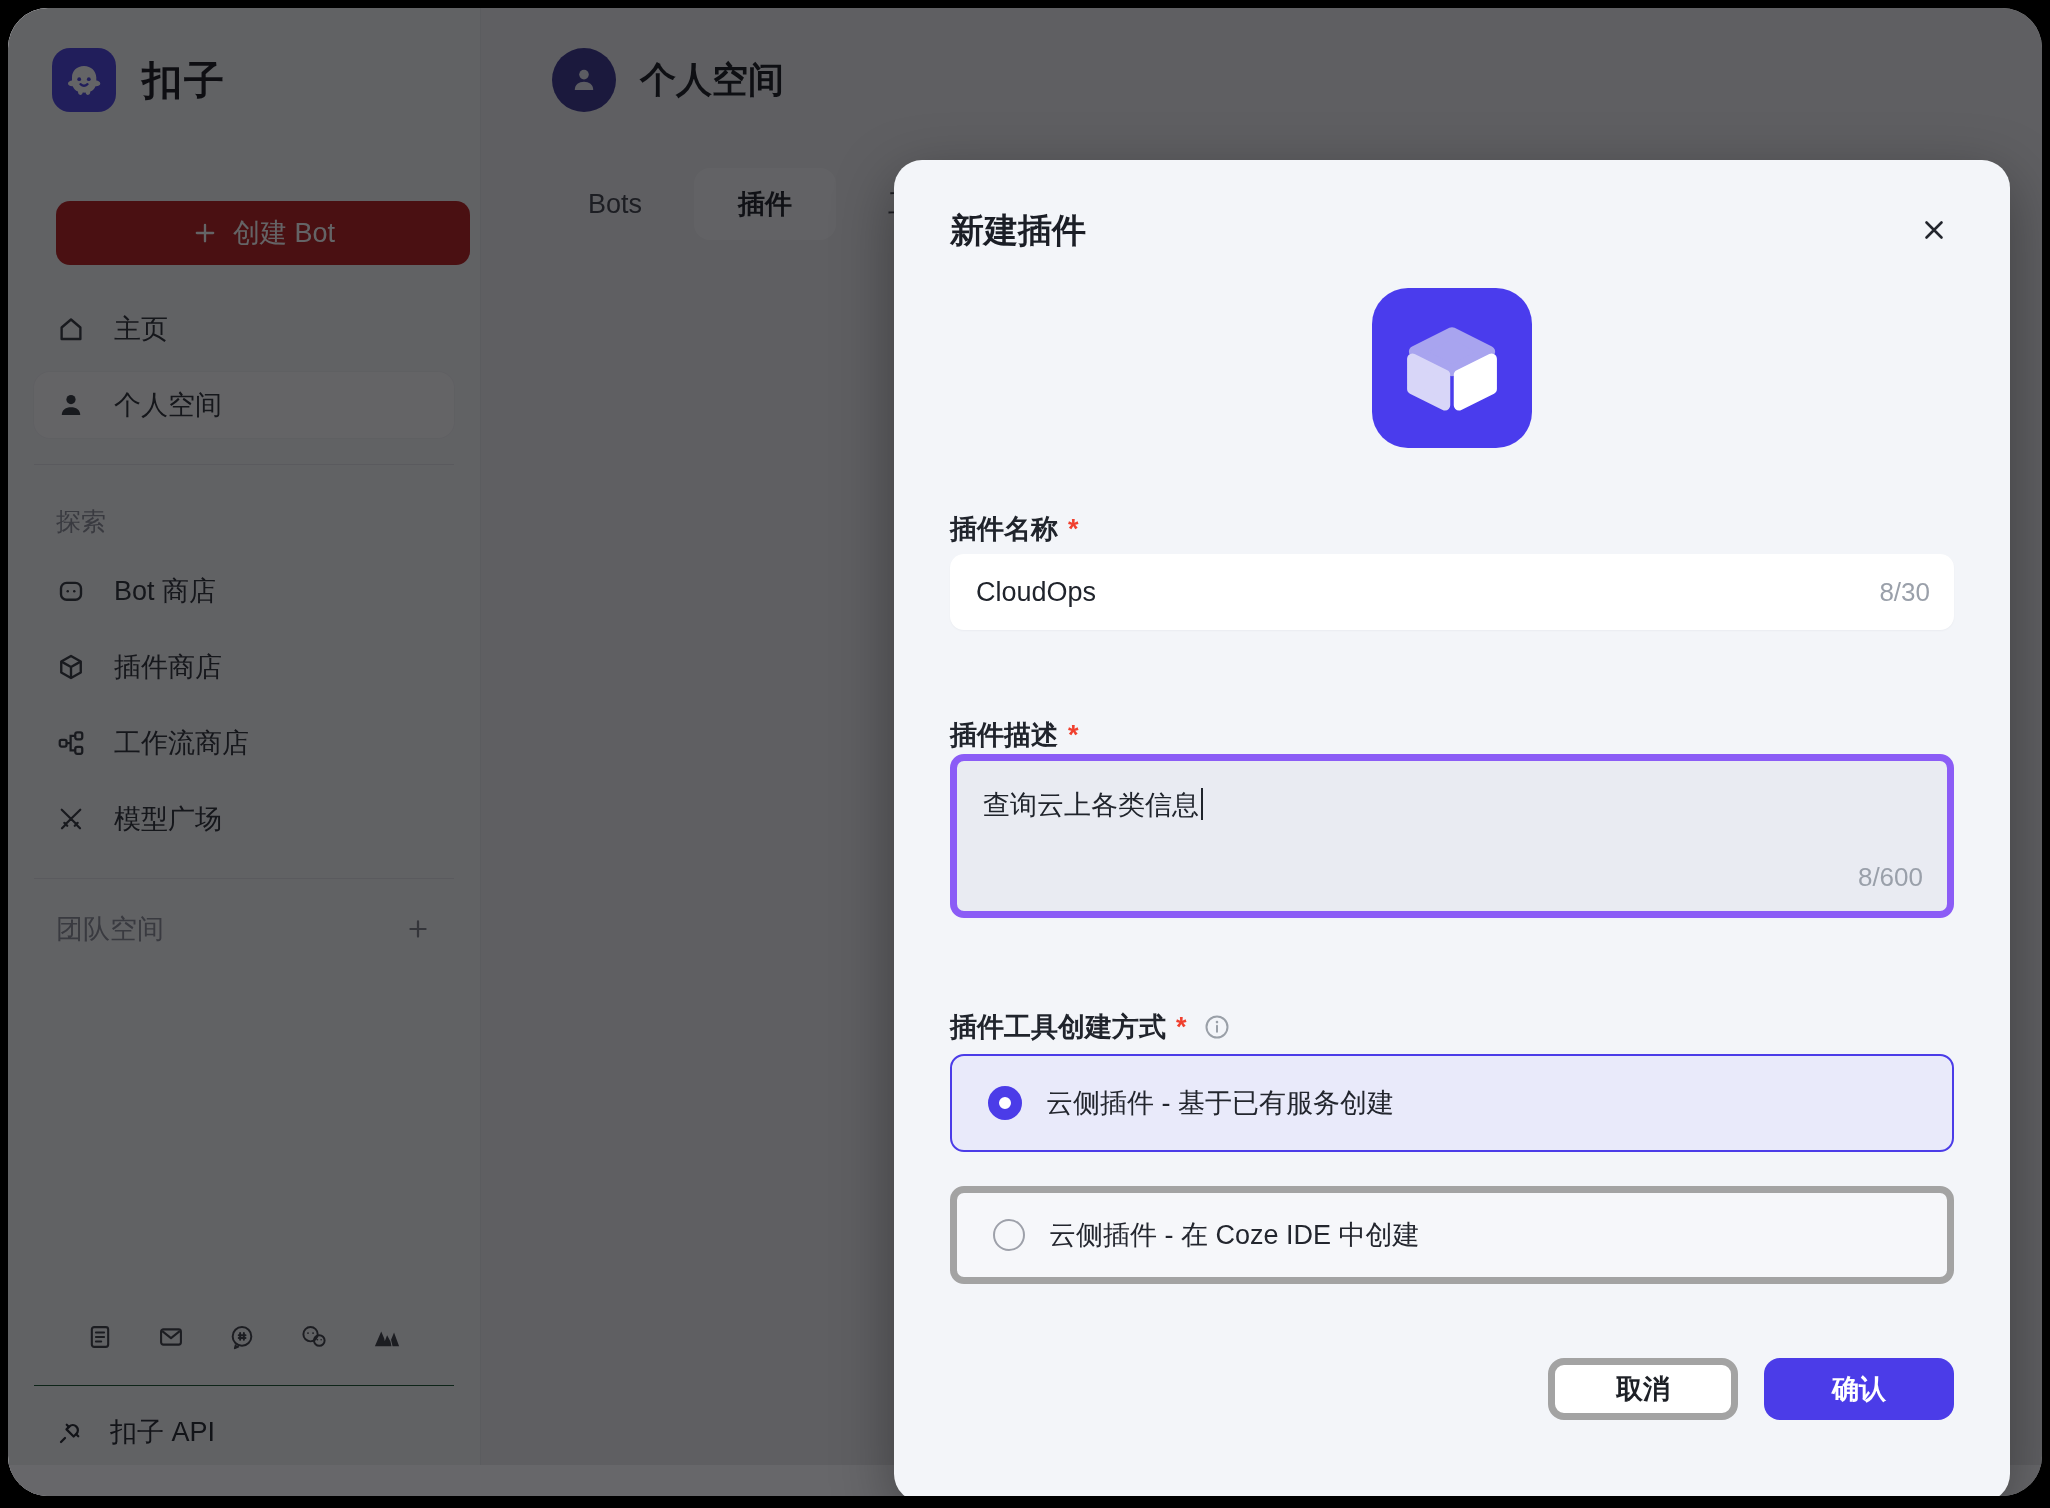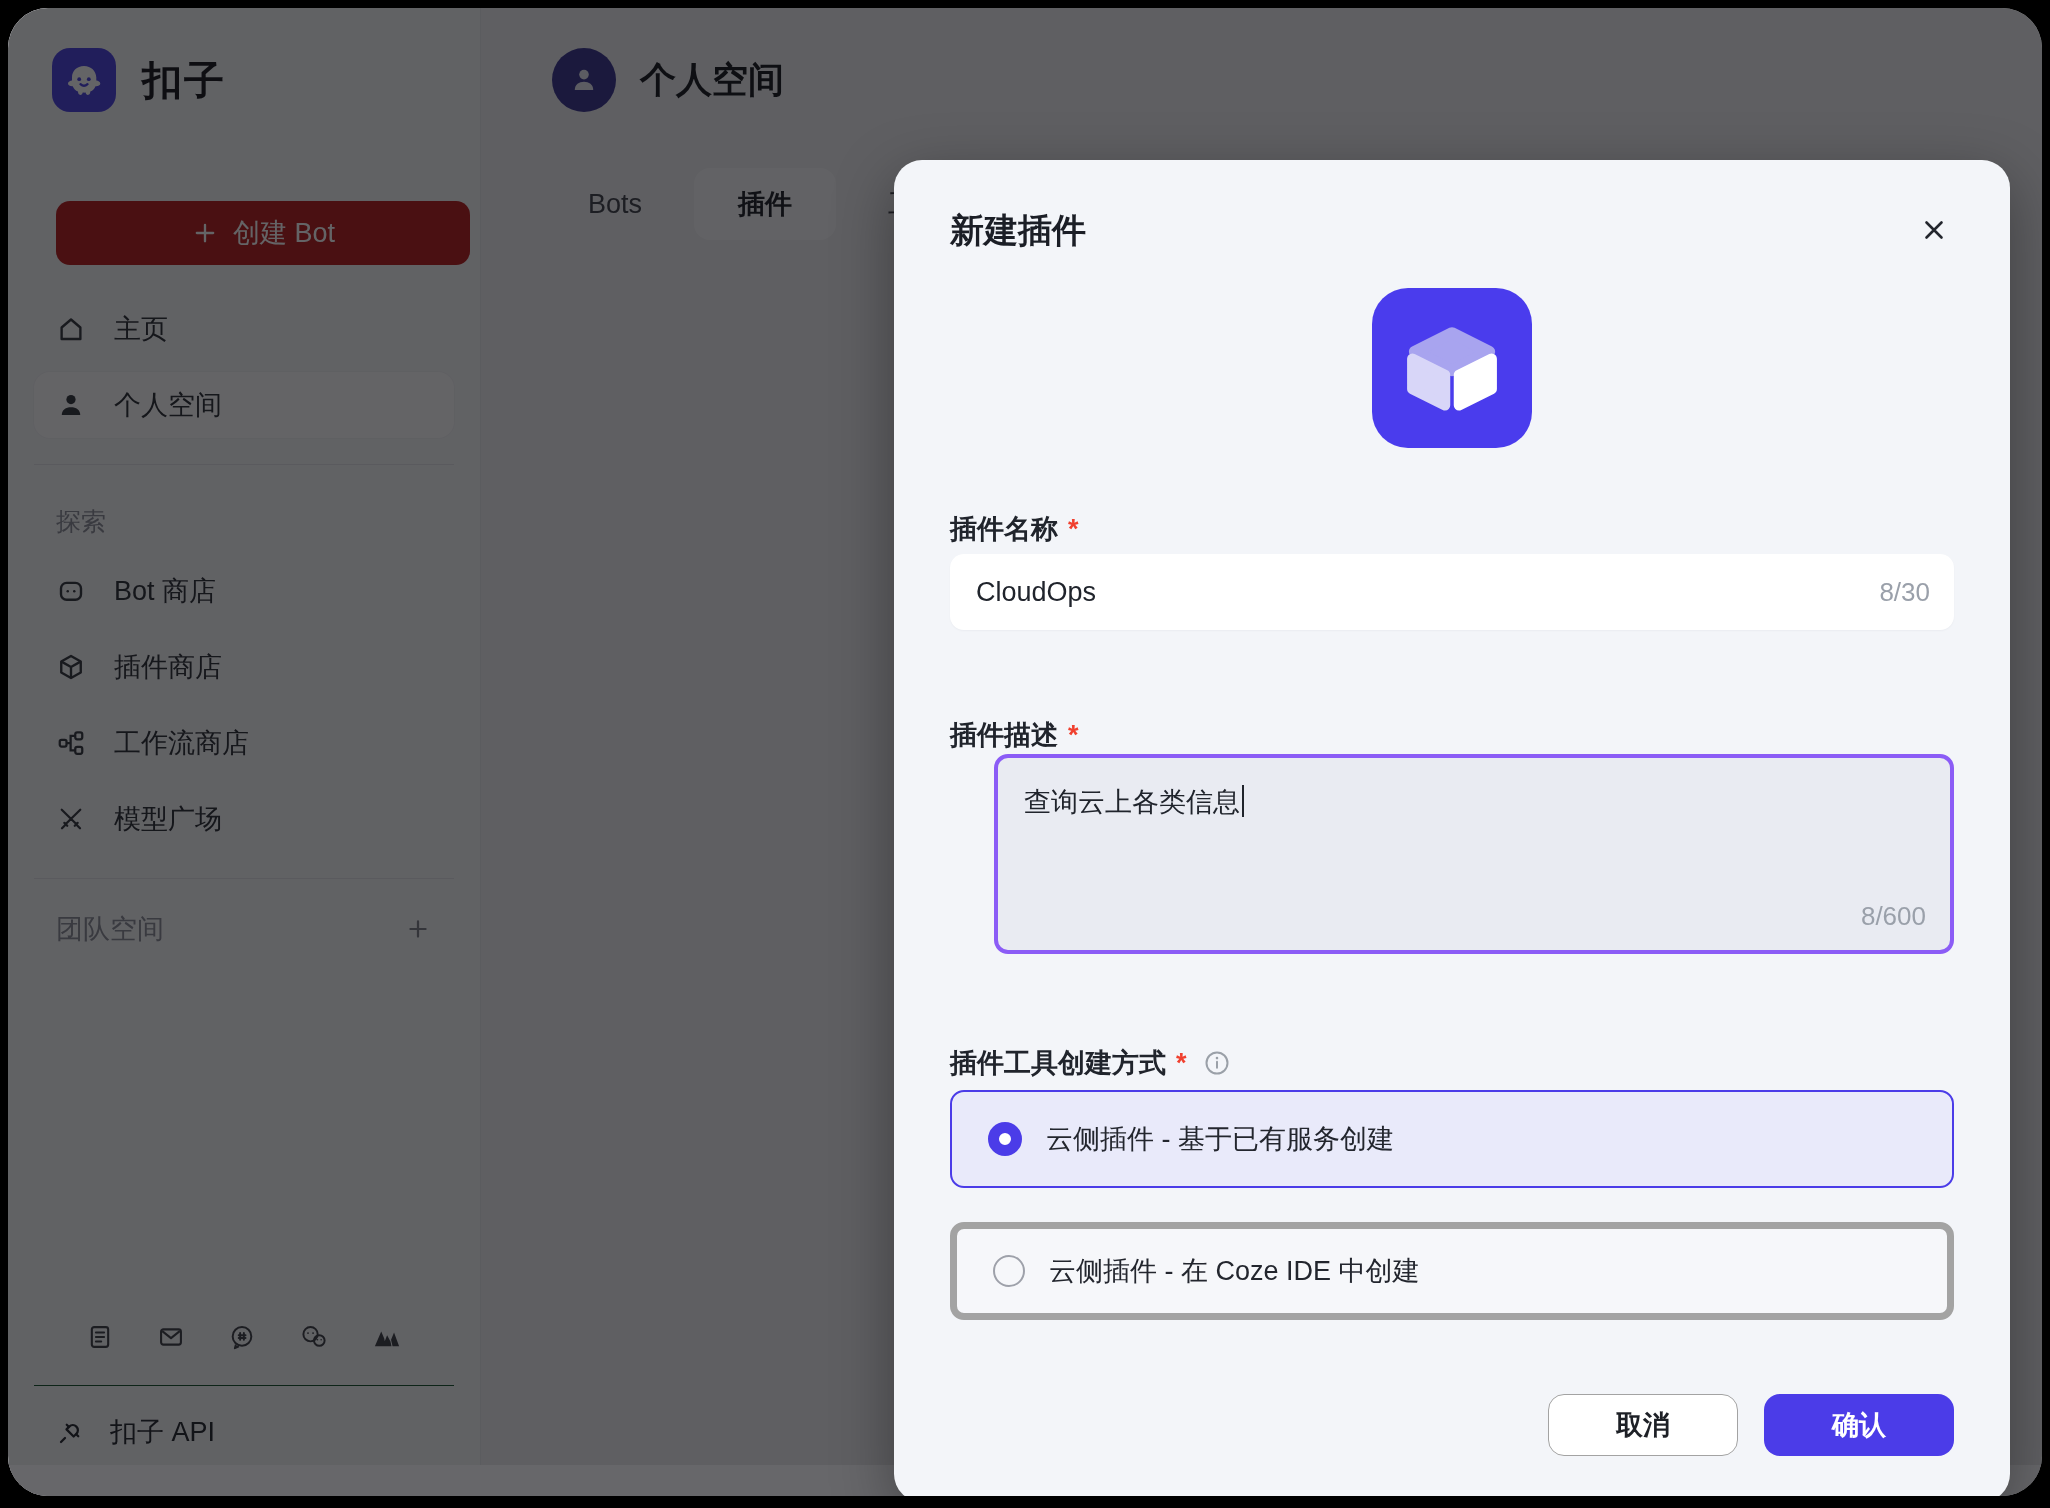--- a/index.html
+++ b/index.html
@@ -47,35 +47,35 @@
   .modal-close{width:40px;height:40px;display:flex;align-items:center;justify-content:center;color:#23262e;margin-top:2px;}
   .plugin-icon{width:160px;height:160px;border-radius:36px;background:#4a3ced;margin:34px auto 0 auto;display:flex;align-items:center;justify-content:center;}
   .field-label{display:flex;align-items:center;gap:10px;font-size:27px;font-weight:bold;color:#20242c;height:34px;}
   .req{color:#f0402f;font-weight:bold;font-size:27px;}
   .lbl-name{margin-top:64px;}
   .name-input-wrap{position:relative;margin-top:8px;height:76px;}
   .name-input{width:100%;height:76px;border:none;outline:none;background:#ffffff;border-radius:14px;padding:0 120px 0 26px;
     font-size:27px;color:#20242c;box-shadow:0 1px 2px rgba(25,28,40,0.04);}
   .counter{position:absolute;right:24px;top:50%;transform:translateY(-50%);color:#9aa0aa;font-size:26px;}
   .lbl-desc{margin-top:88px;}
-  .textarea{position:relative;margin-top:2px;height:200px;background:#e9ebf2;border:4px solid #8b5cf6;border-radius:14px;
-    padding:26px 26px;font-size:27px;color:#20242c;margin-left:44px;}
+  .textarea{position:relative;margin-top:2px;height:164px;background:#e9ebf2;border:7px solid #8b5cf6;border-radius:14px;
+    padding:26px 26px;font-size:27px;color:#20242c;}
   .caret{display:inline-block;width:2px;height:32px;background:#20242c;vertical-align:-6px;margin-left:2px;}
   .ta-counter{position:absolute;right:24px;bottom:18px;color:#9aa0aa;font-size:26px;}
   .lbl-method{margin-top:92px;}
   .info-ic{display:flex;margin-left:6px;color:#9aa0a8;}
   .opt-card{display:flex;align-items:center;gap:24px;height:98px;border-radius:14px;padding:0 36px;font-size:27px;color:#23262e;}
   .opt-card.selected{margin-top:10px;background:#e9eafa;border:2px solid #4b3ce8;}
   .opt-card.plain{margin-top:34px;background:#f6f7fa;border:7px solid #a3a3a3;}
   .radio-on{width:34px;height:34px;border-radius:50%;border:11px solid #4b3ce8;background:#fff;flex:none;}
   .radio-off{width:32px;height:32px;border-radius:50%;border:2px solid #9ea1aa;background:transparent;flex:none;}
   .modal-foot{display:flex;justify-content:flex-end;gap:26px;margin-top:74px;}
   .btn{height:62px;min-width:190px;border-radius:16px;display:flex;align-items:center;justify-content:center;
     font-size:27px;font-weight:bold;}
-  .btn.ghost{background:#ffffff;color:#1d2026;border:1px solid #a3a3a3;}
+  .btn.ghost{background:#ffffff;color:#1d2026;border:7px solid #a3a3a3;}
   .btn.primary{background:#4b3ce8;color:#ffffff;}
   svg{display:block;}
 </style>
 </head>
 <body>
 
 <div class="screen">
   <div class="window">
 
     <aside class="sidebar">

